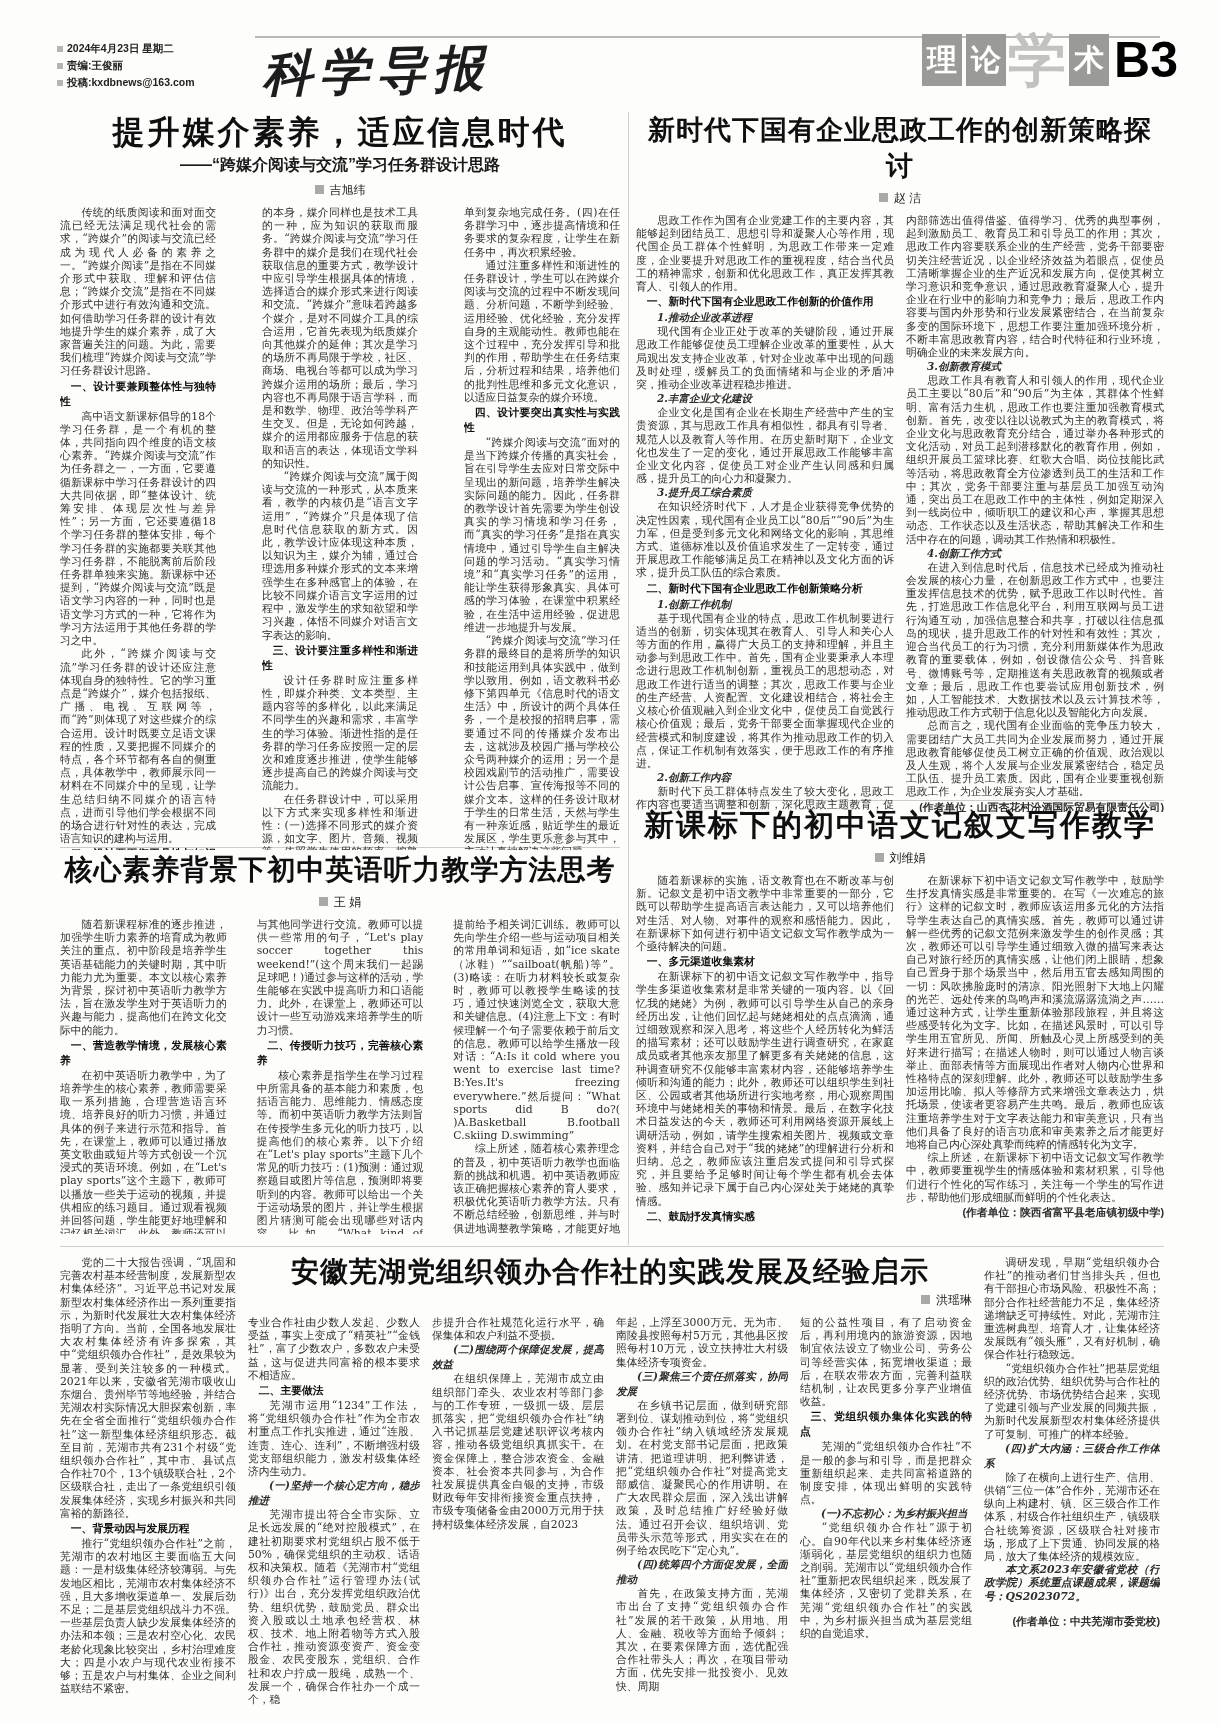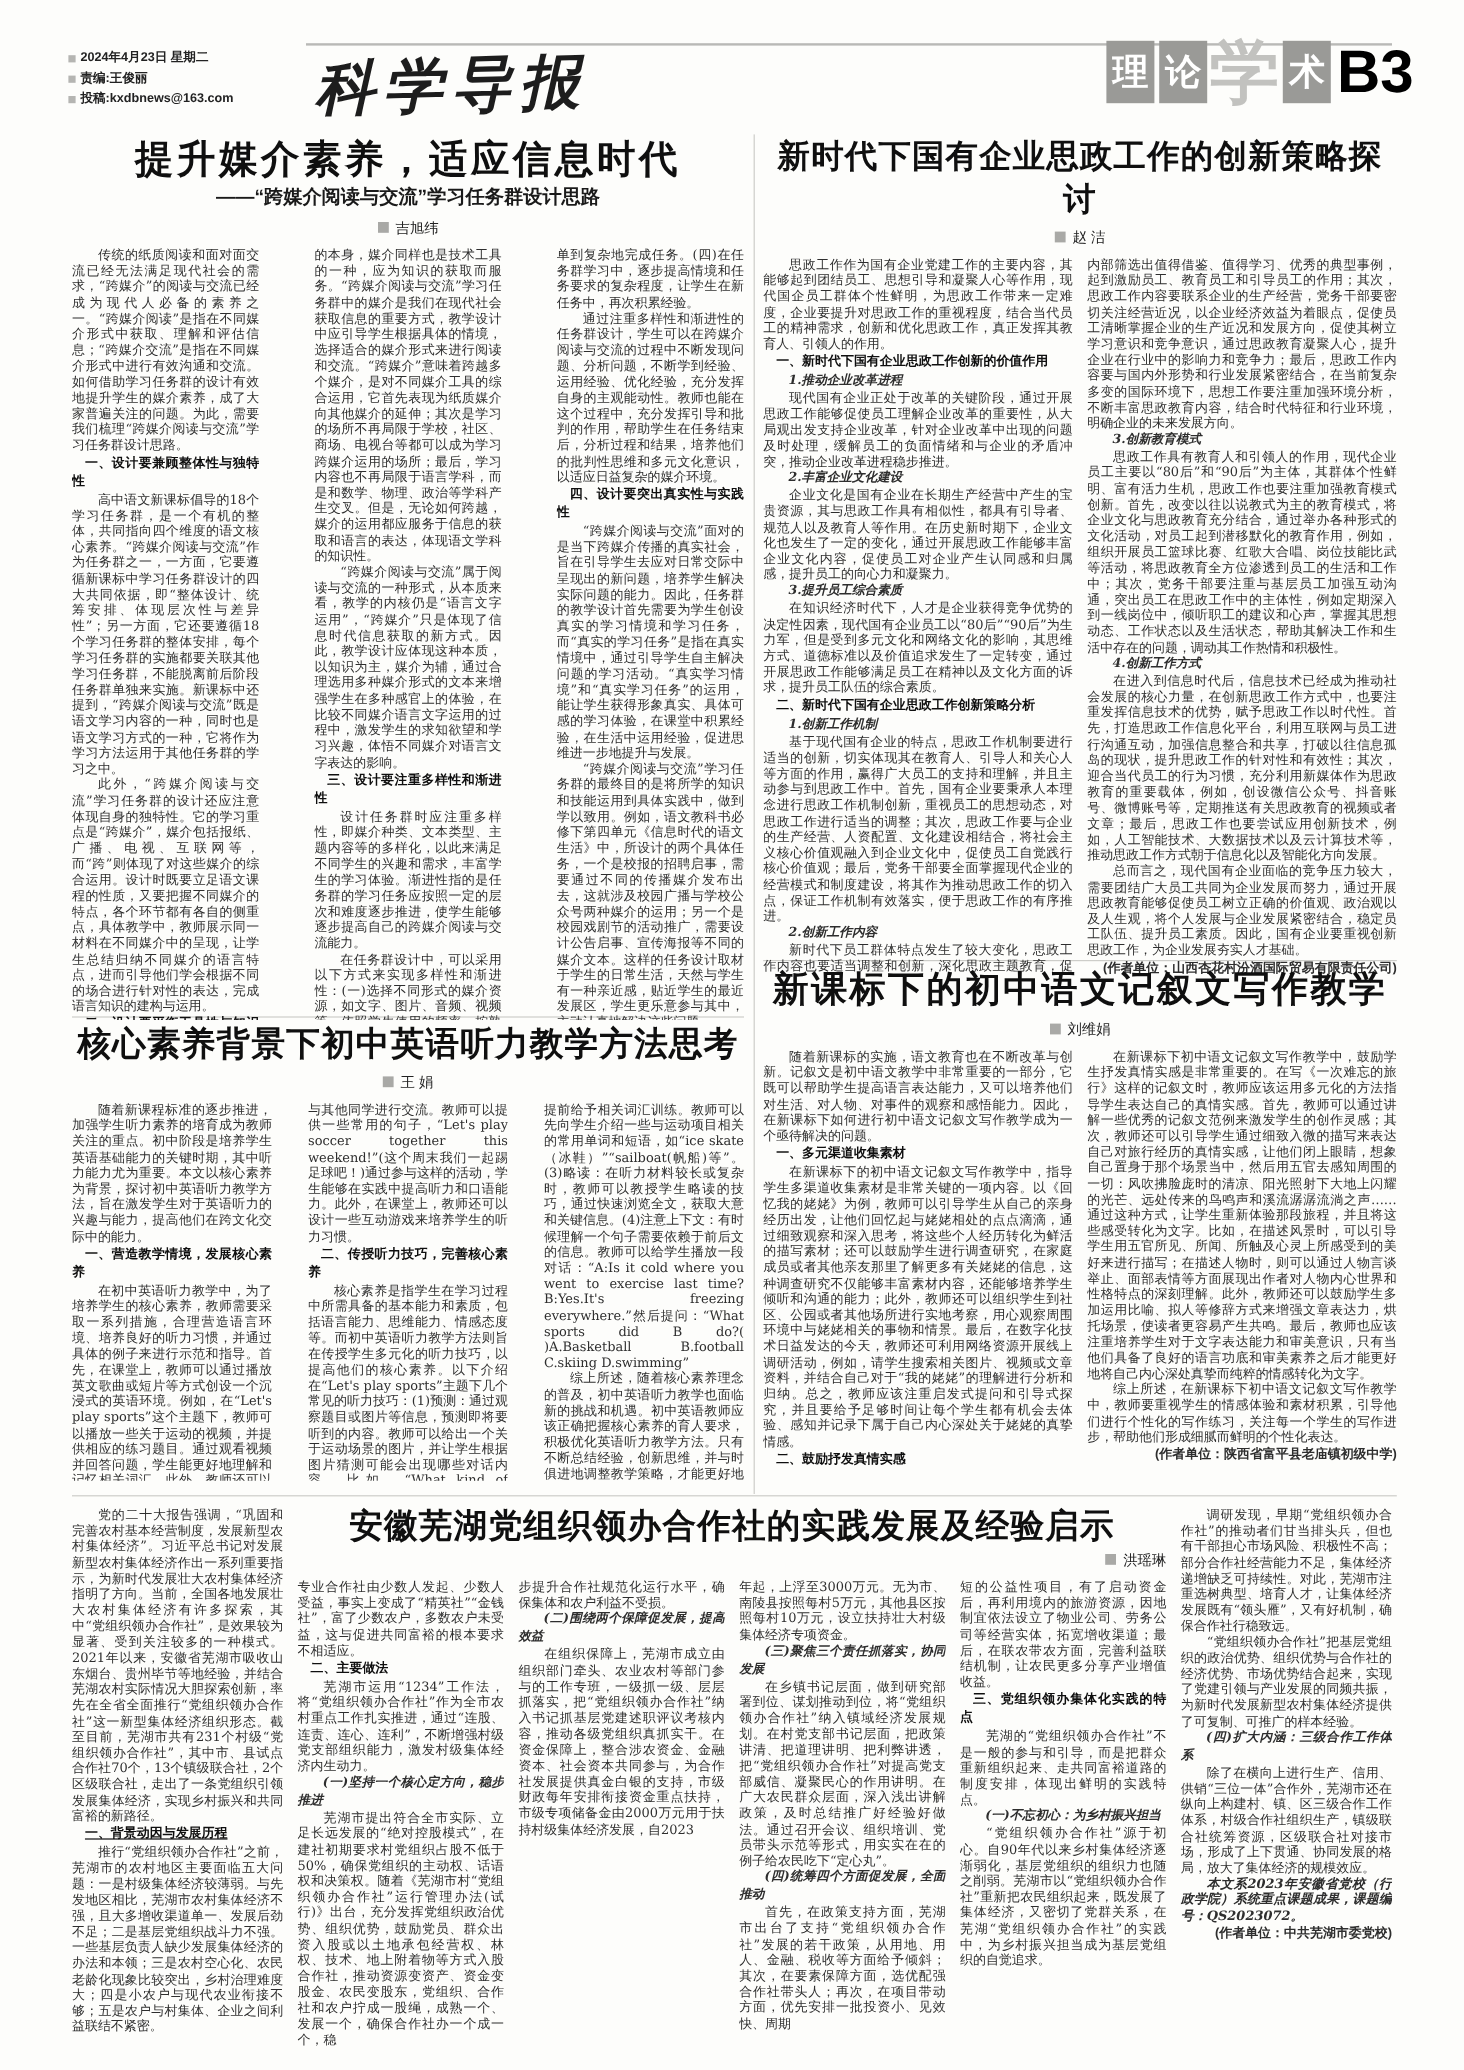--- a/index.html
+++ b/index.html
@@ -45,23 +45,23 @@
   #a1 .subhead{font-size:16px;line-height:22px;margin-top:2px;}
   #a2 h1{font-size:27px;line-height:36px;letter-spacing:1px;}
   #a3 h1{font-size:30px;line-height:38px;letter-spacing:2px;}
   #a4 h1{font-size:28px;line-height:36px;letter-spacing:1px;}
   #a5c h1{font-size:28px;line-height:36px;letter-spacing:1px;}
   .byline{margin-top:6px;}
   .cols{margin-top:7px;}
   .tallcol{position:absolute;overflow:hidden;text-align:justify;}
   .tallcol p{margin:0;font-size:10.8px;line-height:13.2px;color:#2e2e2e;}
   .tallcol p.it-p,.tallcol p.it-note{text-indent:2em;}
-  .tallcol p.it-h{font-family:"Liberation Sans",sans-serif;font-weight:700;color:#0f0f0f;text-indent:1em;line-height:15px;margin:1px 0;text-decoration:underline;}
+  .tallcol p.it-h{font-family:"Liberation Sans",sans-serif;font-weight:700;color:#0f0f0f;text-indent:1em;line-height:15px;margin:1px 0;}
   .tallcol p.it-hk{font-weight:700;font-style:italic;text-indent:2em;line-height:15px;font-size:10.5px;}
-  .tallcol p.it-author{font-family:"Liberation Sans",sans-serif;font-weight:700;text-align:right;text-indent:0;margin-top:2px;}
+  .tallcol p.it-author{font-family:"Liberation Sans",sans-serif;font-weight:700;text-align:right;text-indent:0;margin-top:12px;}
   .tallcol p.it-note{font-style:italic;font-weight:600;}
 </style>
 </head>
 <body>
 
 <div class="page">
 
   <div class="hrule-top"></div>
   <div class="meta">
     <div class="row">

